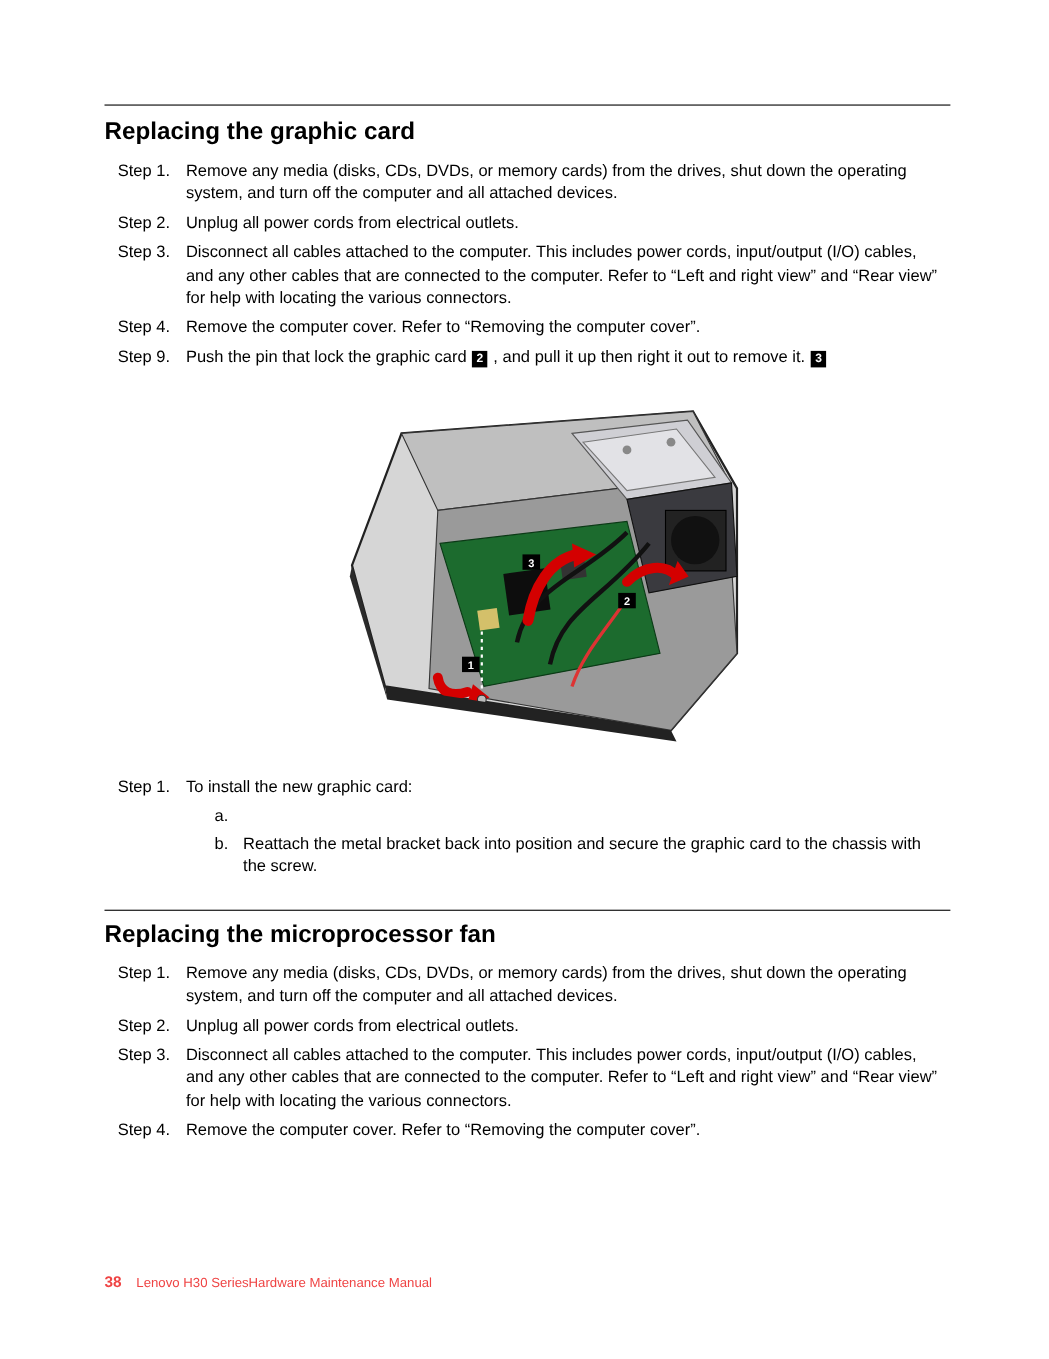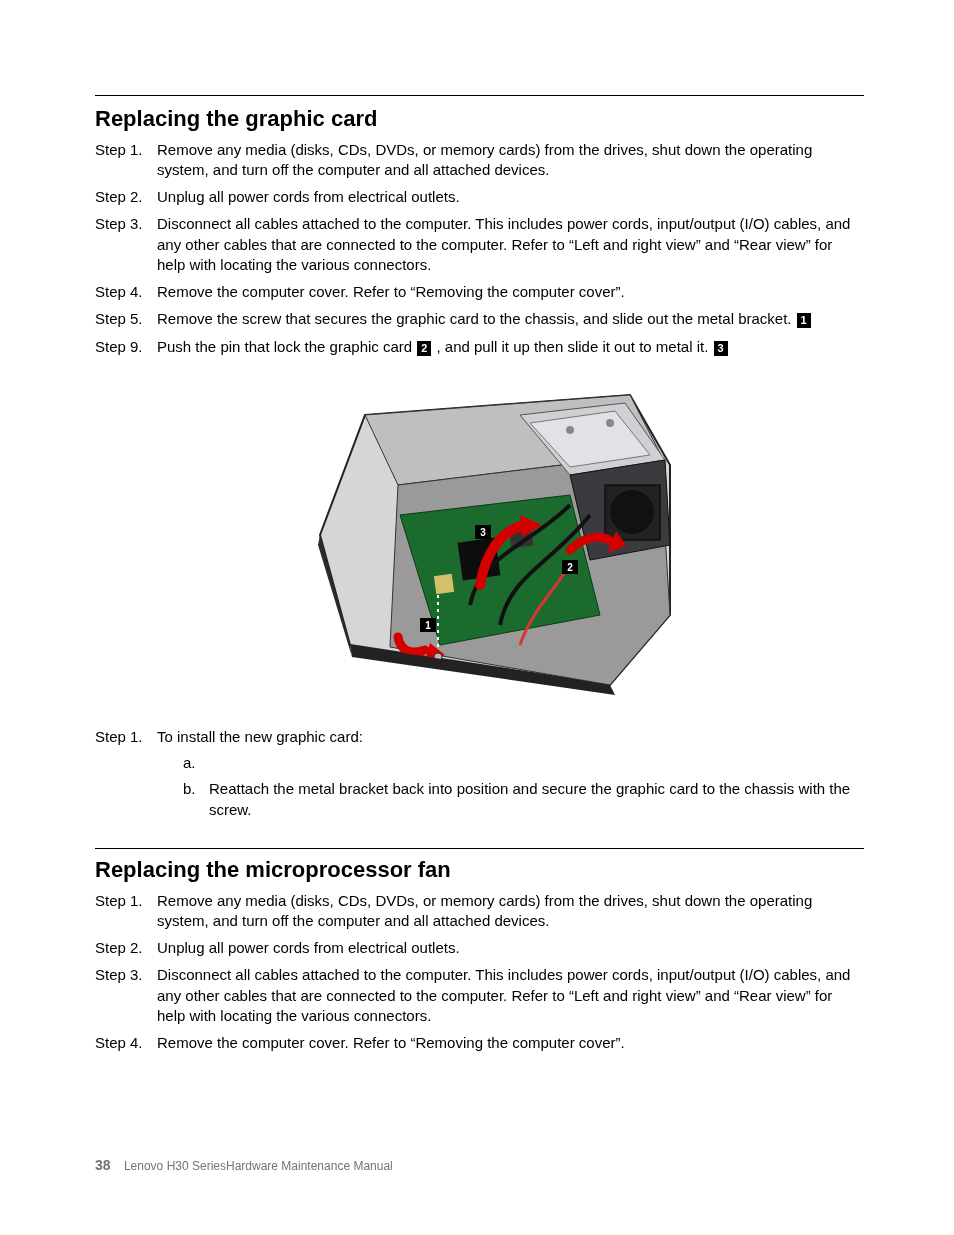--- a/index.html
+++ b/index.html
@@ -31,21 +31,21 @@
   }
   h2.sec-title {
     font-size: 22px;
     font-weight: bold;
     margin: 4px 0 6px 0;
   }
   .intro {
     margin: 4px 0 18px 0;
   }
   .steps {
-    margin: 0;
+    margin: 12px;
     padding: 0;
   }
   .step-row {
     display: flex;
     align-items: flex-start;
     margin-bottom: 7px;
   }
   .step-label {
     flex: 0 0 62px;
     white-space: nowrap;
@@ -86,21 +86,21 @@
     margin-bottom: 6px;
   }
   .sub-label {
     flex: 0 0 26px;
   }
   .footer {
     position: absolute;
     left: 95px;
     bottom: 60px;
     font-size: 12px;
-    color: #737373;
+    color: #ef4444;
   }
   .footer .pnum {
     font-weight: bold;
     font-size: 14px;
     margin-right: 10px;
   }
 </style>
 </head>
 <body>
 
@@ -120,29 +120,23 @@
     </div>
     <div class="step-row">
       <div class="step-label">Step 3.</div>
       <div class="step-text">Disconnect all cables attached to the computer. This includes power cords, input/output (I/O) cables, and any other cables that are connected to the computer. Refer to “Left and right view” and “Rear view” for help with locating the various connectors.</div>
     </div>
     <div class="step-row">
       <div class="step-label">Step 4.</div>
       <div class="step-text">Remove the computer cover. Refer to “Removing the computer cover”.</div>
     </div>
     <div class="step-row">
-      <div class="step-label">Step 5.</div>
-      <div class="step-text">
-        <span>Remove the screw that secures the graphic card to the chassis, and slide out the metal bracket. </span><span class="callout">1</span>
-      </div>
-    </div>
-    <div class="step-row">
       <div class="step-label">Step 9.</div>
       <div class="step-text">
-        <span>Push the pin that lock the graphic card </span><span class="callout">2</span><span> , and pull it up then slide it out to metal it. </span><span class="callout">3</span>
+        <span>Push the pin that lock the graphic card </span><span class="callout">2</span><span> , and pull it up then right it out to remove it. </span><span class="callout">3</span>
       </div>
     </div>
   </div>
 
   <div class="figure">
     <svg width="420" height="340" viewBox="0 0 420 340" aria-label="Open desktop chassis showing graphic card removal with callouts 1, 2, 3 and red arrows">
 
       <polygon points="95,40 360,20 400,90 400,240 340,310 80,270 50,160" fill="#d6d6d6" stroke="#222" stroke-width="2"></polygon>
       <polygon points="95,40 360,20 390,78 128,110" fill="#bfbfbf" stroke="#333" stroke-width="1"></polygon>
       <polygon points="128,110 390,78 400,240 340,310 120,272" fill="#9a9a9a" stroke="#333" stroke-width="1"></polygon>

